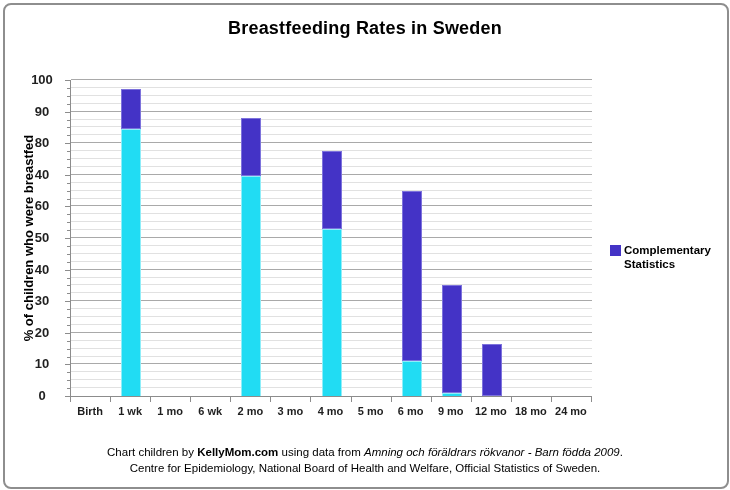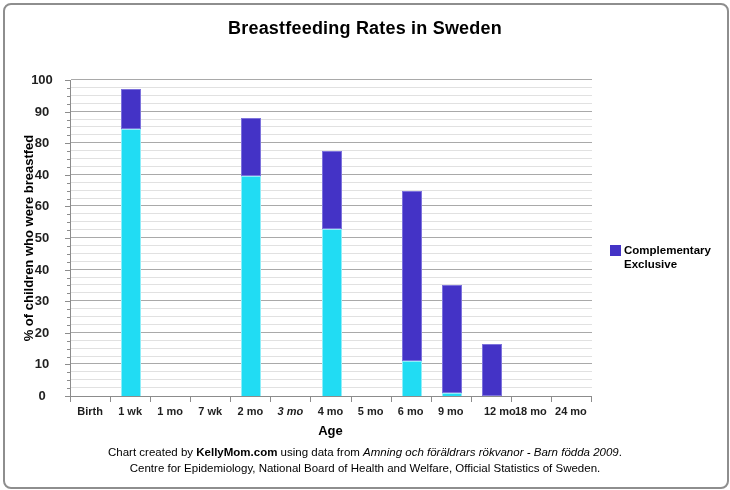--- a/index.html
+++ b/index.html
@@ -94,30 +94,29 @@
       <div class="bar" style="left: 170.346px; bottom: 219.62px; height: 58.46px; width: 20px; background: rgb(68, 51, 198); border: 1px solid rgb(125, 114, 220);"></div>
       <div class="bar" style="left: 250.5px; bottom: 0px; height: 167.48px; width: 20px; background: rgb(33, 220, 243); border-top: 1px solid rgb(143, 238, 249); border-right: 1px solid rgb(143, 238, 249); border-bottom: none; border-left: 1px solid rgb(143, 238, 249); border-image: initial;"></div>
       <div class="bar" style="left: 250.5px; bottom: 167.48px; height: 77.42px; width: 20px; background: rgb(68, 51, 198); border: 1px solid rgb(125, 114, 220);"></div>
       <div class="bar" style="left: 330.654px; bottom: 0px; height: 34.76px; width: 20px; background: rgb(33, 220, 243); border-top: 1px solid rgb(143, 238, 249); border-right: 1px solid rgb(143, 238, 249); border-bottom: none; border-left: 1px solid rgb(143, 238, 249); border-image: initial;"></div>
       <div class="bar" style="left: 330.654px; bottom: 34.76px; height: 170.64px; width: 20px; background: rgb(68, 51, 198); border: 1px solid rgb(125, 114, 220);"></div>
       <div class="bar" style="left: 370.731px; bottom: 0px; height: 3.16px; width: 20px; background: rgb(33, 220, 243); border-top: 1px solid rgb(143, 238, 249); border-right: 1px solid rgb(143, 238, 249); border-bottom: none; border-left: 1px solid rgb(143, 238, 249); border-image: initial;"></div>
       <div class="bar" style="left: 370.731px; bottom: 3.16px; height: 107.44px; width: 20px; background: rgb(68, 51, 198); border: 1px solid rgb(125, 114, 220);"></div>
       <div class="bar" style="left: 410.808px; bottom: 0px; height: 52.14px; width: 20px; background: rgb(68, 51, 198); border: 1px solid rgb(125, 114, 220);"></div>
     </div>
 
-  <div class="xaxis-title">Age</div>
 
   <div class="legend">
     <div class="legend-item">
       <span class="swatch" style="background: rgb(68, 51, 198);"></span>
-      <span class="legend-label">Complementary Exclusive</span>
+      <span class="legend-label">Complementary Statistics</span>
     </div>
   </div>
 
-  <div class="footer l1"><span>Chart created by </span><span class="brand">KellyMom.com</span><span> using data from </span><span class="src">Amning och föräldrars rökvanor - Barn födda 2009</span><span>.</span></div>
+  <div class="footer l1"><span>Chart children by </span><span class="brand">KellyMom.com</span><span> using data from </span><span class="src">Amning och föräldrars rökvanor - Barn födda 2009</span><span>.</span></div>
   <div class="footer l2">Centre for Epidemiology, National Board of Health and Welfare, Official Statistics of Sweden.</div>
 <div class="ylabel" style="left: 22px; top: 383px;">0</div>
     <div class="ytick" style="left: 65px; top: 390px; width: 5px;"></div>
     <div class="ylabel" style="left: 22px; top: 351.4px;">10</div>
     <div class="ytick" style="left: 65px; top: 358.4px; width: 5px;"></div>
     <div class="ylabel" style="left: 22px; top: 319.8px;">20</div>
     <div class="ytick" style="left: 65px; top: 326.8px; width: 5px;"></div>
     <div class="ylabel" style="left: 22px; top: 288.2px;">30</div>
     <div class="ytick" style="left: 65px; top: 295.2px; width: 5px;"></div>
     <div class="ylabel" style="left: 22px; top: 256.6px;">40</div>
@@ -174,23 +173,23 @@
     <div class="xtick" style="left: 350.538px; top: 391px; height: 5px;"></div>
     <div class="xtick" style="left: 390.615px; top: 391px; height: 5px;"></div>
     <div class="xtick" style="left: 430.692px; top: 391px; height: 5px;"></div>
     <div class="xtick" style="left: 470.769px; top: 391px; height: 5px;"></div>
     <div class="xtick" style="left: 510.846px; top: 391px; height: 5px;"></div>
     <div class="xtick" style="left: 550.923px; top: 391px; height: 5px;"></div>
     <div class="xtick" style="left: 591px; top: 391px; height: 5px;"></div>
     <div class="xlabel" style="left: 65.0385px; top: 398px;">Birth</div>
     <div class="xlabel" style="left: 105.115px; top: 398px;">1 wk</div>
     <div class="xlabel" style="left: 145.192px; top: 398px;">1 mo</div>
-    <div class="xlabel" style="left: 185.269px; top: 398px;">7 wk</div>
+    <div class="xlabel" style="left: 185.269px; top: 398px;">6 wk</div>
     <div class="xlabel" style="left: 225.346px; top: 398px;">2 mo</div>
-    <div class="xlabel" style="left: 265.423px; top: 398px; font-style: italic;">3 mo</div>
+    <div class="xlabel" style="left: 265.423px; top: 398px;">3 mo</div>
     <div class="xlabel" style="left: 305.5px; top: 398px; text-align: center;">4 mo</div>
     <div class="xlabel" style="left: 345.577px; top: 398px;">5 mo</div>
     <div class="xlabel" style="left: 385.654px; top: 398px;">6 mo</div>
     <div class="xlabel" style="left: 425.731px; top: 398px;">9 mo</div>
-    <div class="xlabel" style="left: 465.808px; top: 398px; text-align: right;">12 mo</div>
+    <div class="xlabel" style="left: 465.808px; top: 398px;">12 mo</div>
     <div class="xlabel" style="left: 505.885px; top: 398px;">18 mo</div>
     <div class="xlabel" style="left: 545.962px; top: 398px;">24 mo</div>
   </div>
 
 </body></html>

